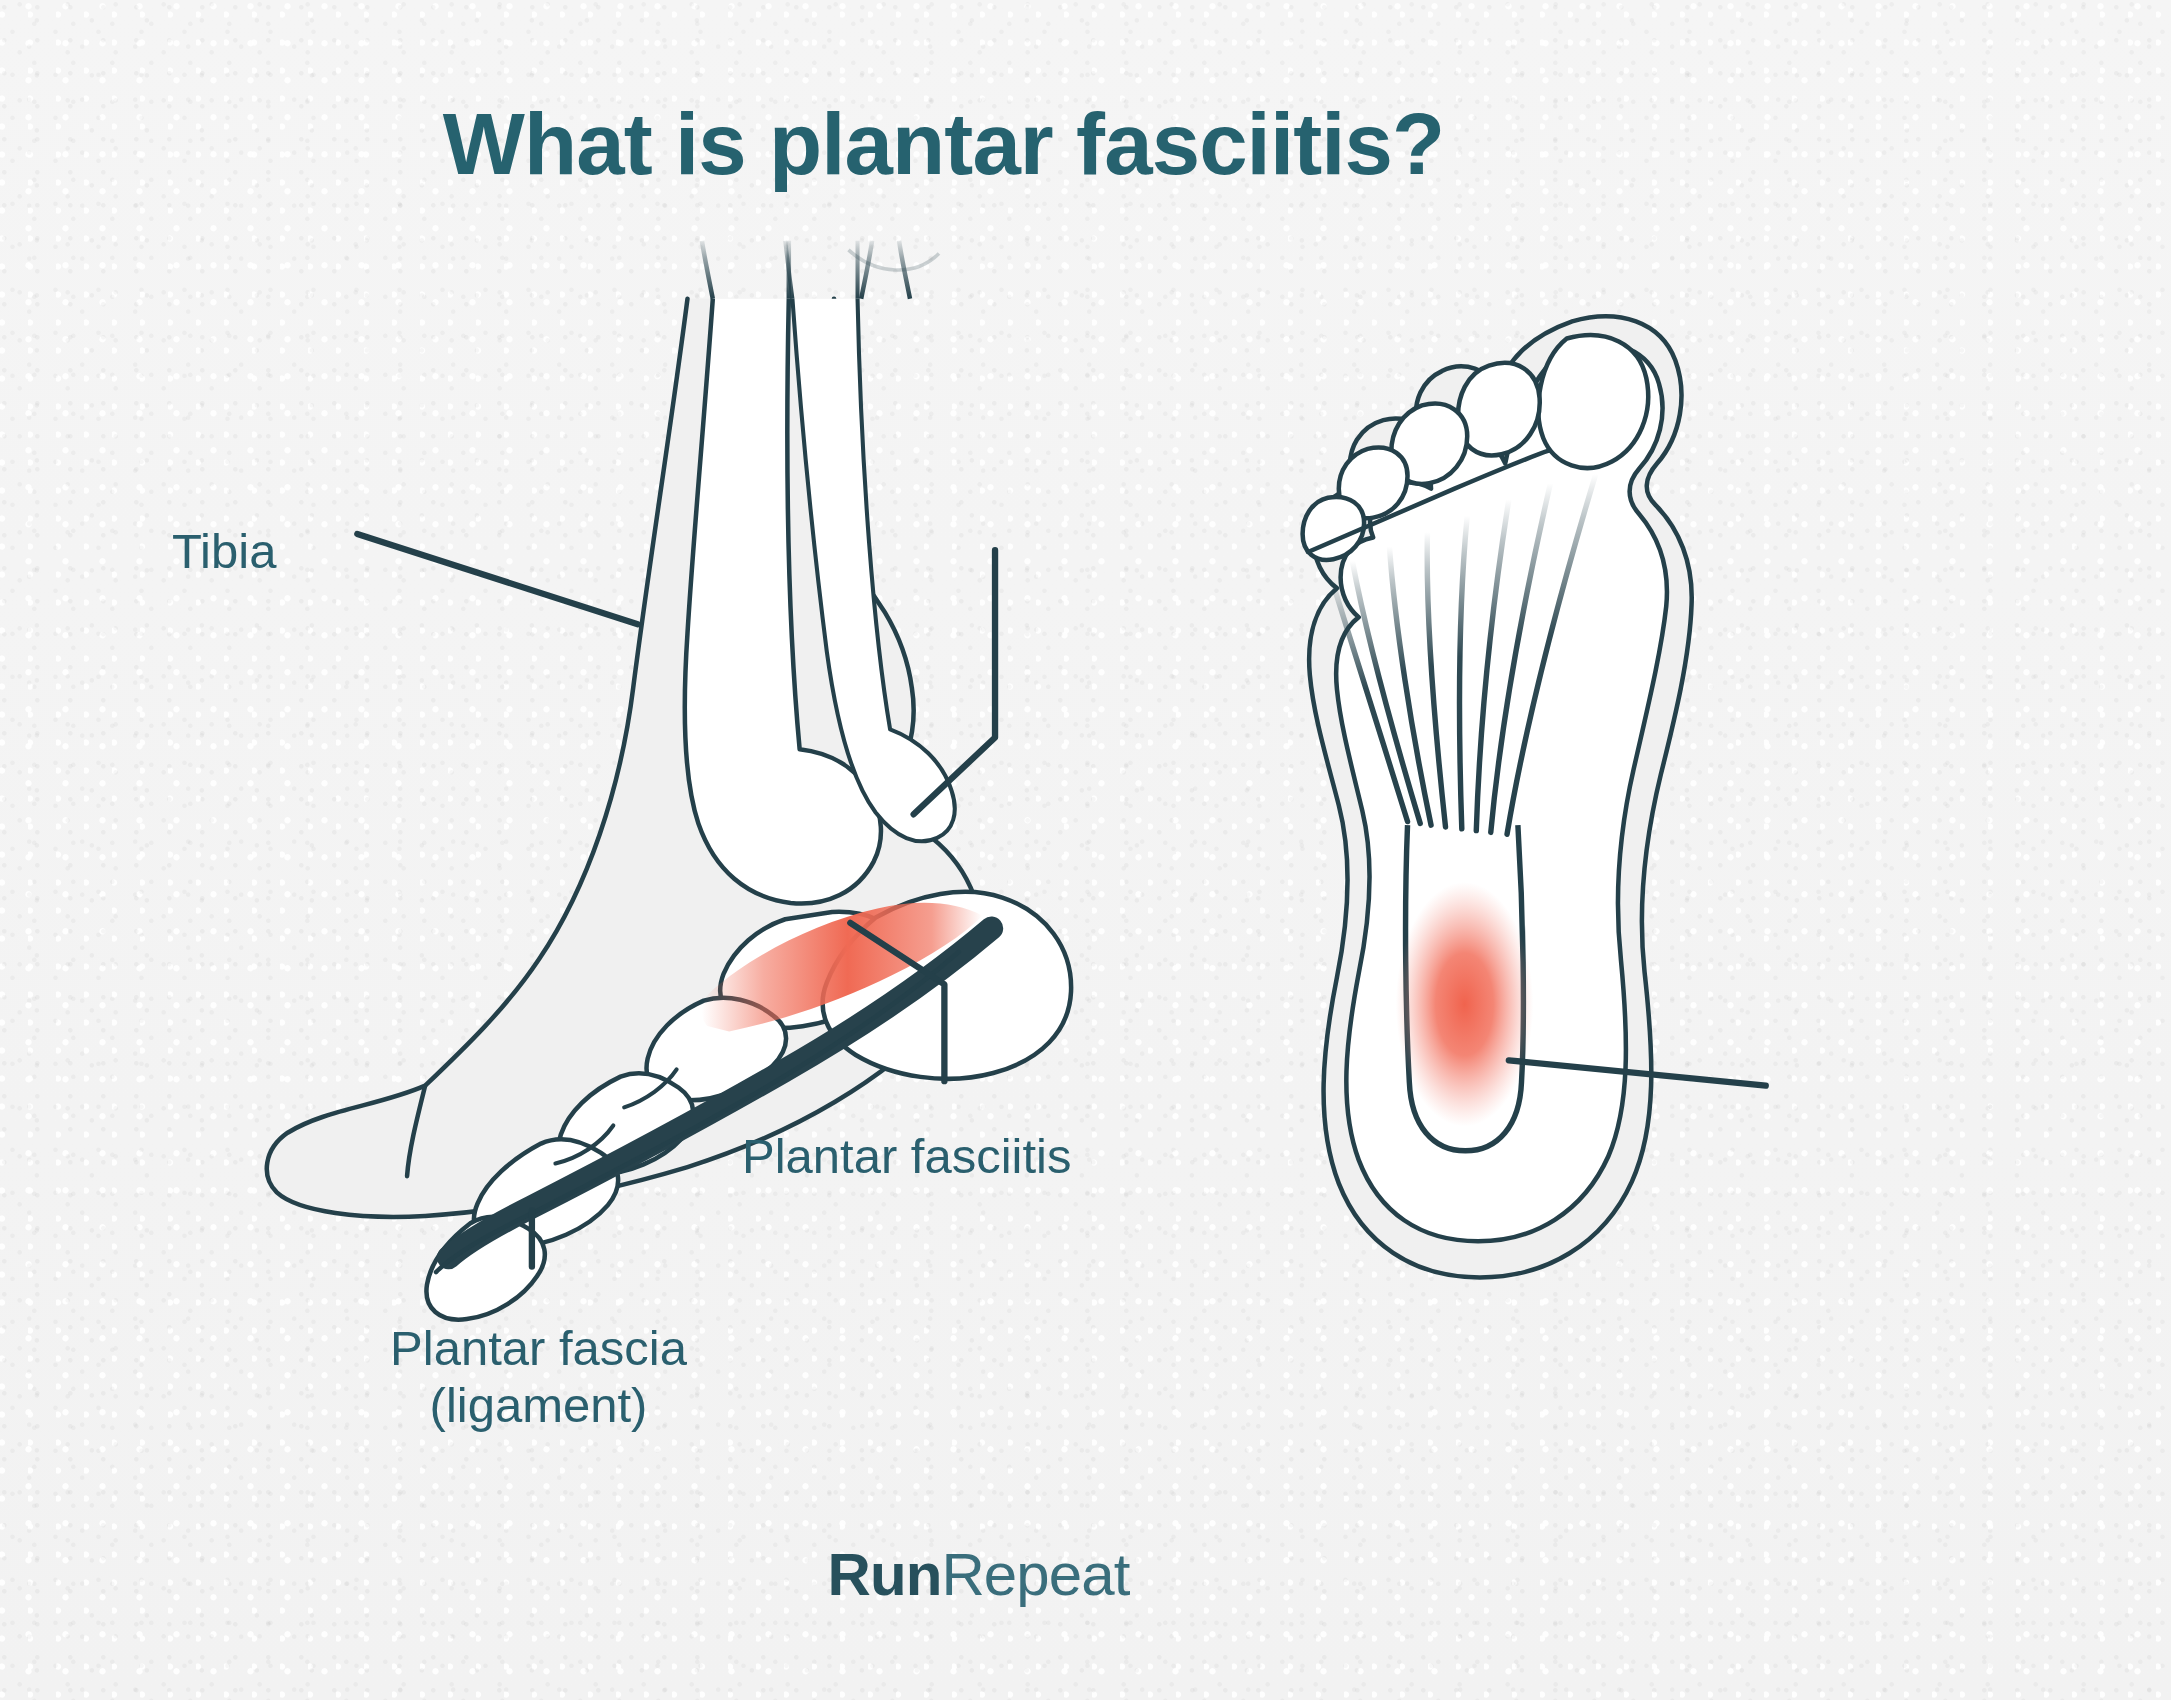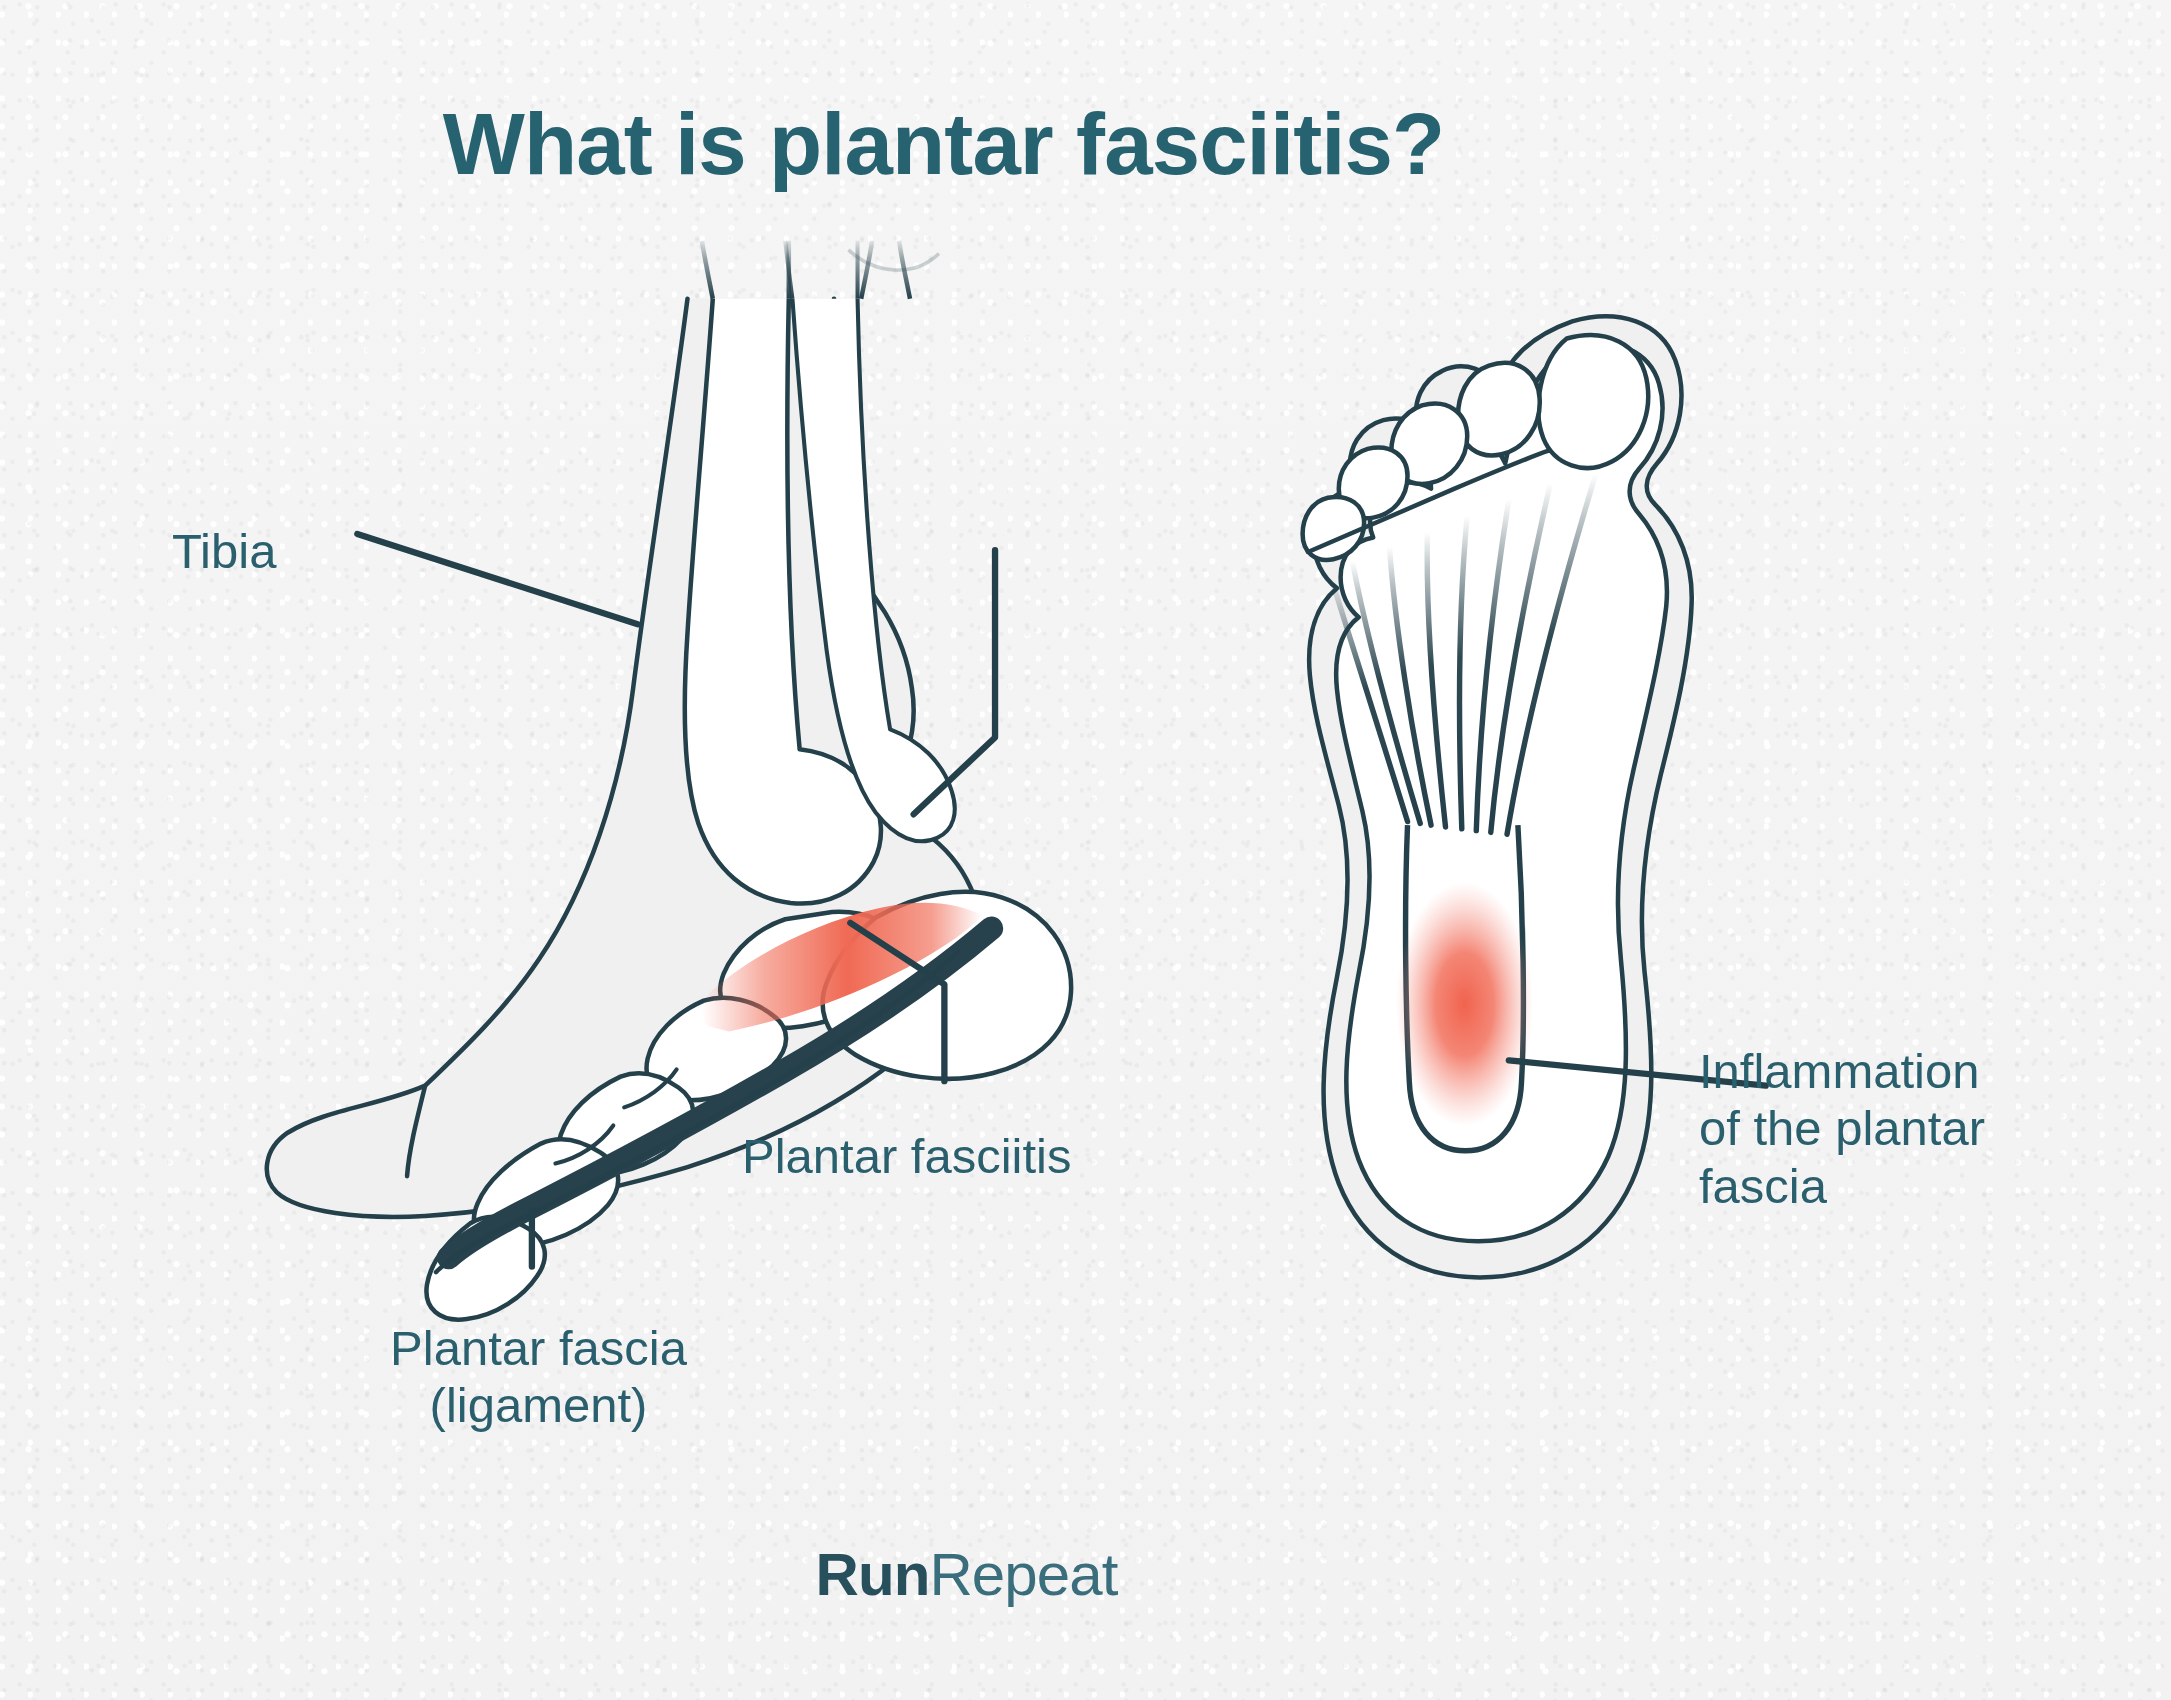--- a/index.html
+++ b/index.html
@@ -53,21 +53,21 @@
     white-space: pre-line;
     margin-top: 32px;
   }
   .label.center { text-align: center; }
   .label.left   { text-align: left; }
 
   
   #logo {
     position: absolute;
     top: 1540px;
-    left: 0;
+    left: 12px;
     width: 1933px;
     text-align: center;
     font-family: "Liberation Sans", sans-serif;
     font-size: 60px;
     white-space: nowrap;
   }
   #logo .run    { font-weight: 700; color: #27505c; letter-spacing: -0.9px; }
   #logo .repeat { font-weight: 400; color: #3a6e7c; letter-spacing: -0.9px; }
 
   svg { display:block; }
@@ -335,20 +335,17 @@
   </svg>
 
   <div class="label left" style="left:172px; top:491px;">Tibia</div>
 
 
   <div class="label left" style="left:742px; top:1096px;">Plantar fasciitis</div>
 
   <div class="label center" style="left:299px; top:1288px; width:479px;">Plantar fascia
 (ligament)</div>
 
-  <div class="label left" style="left:1699px; top:1011px;">Inflammation
-of the plantar
-fascia</div>
 
   <div id="logo"><span class="run">Run</span><span class="repeat">Repeat</span></div>
 
 </div>
 
 
 </body></html>

